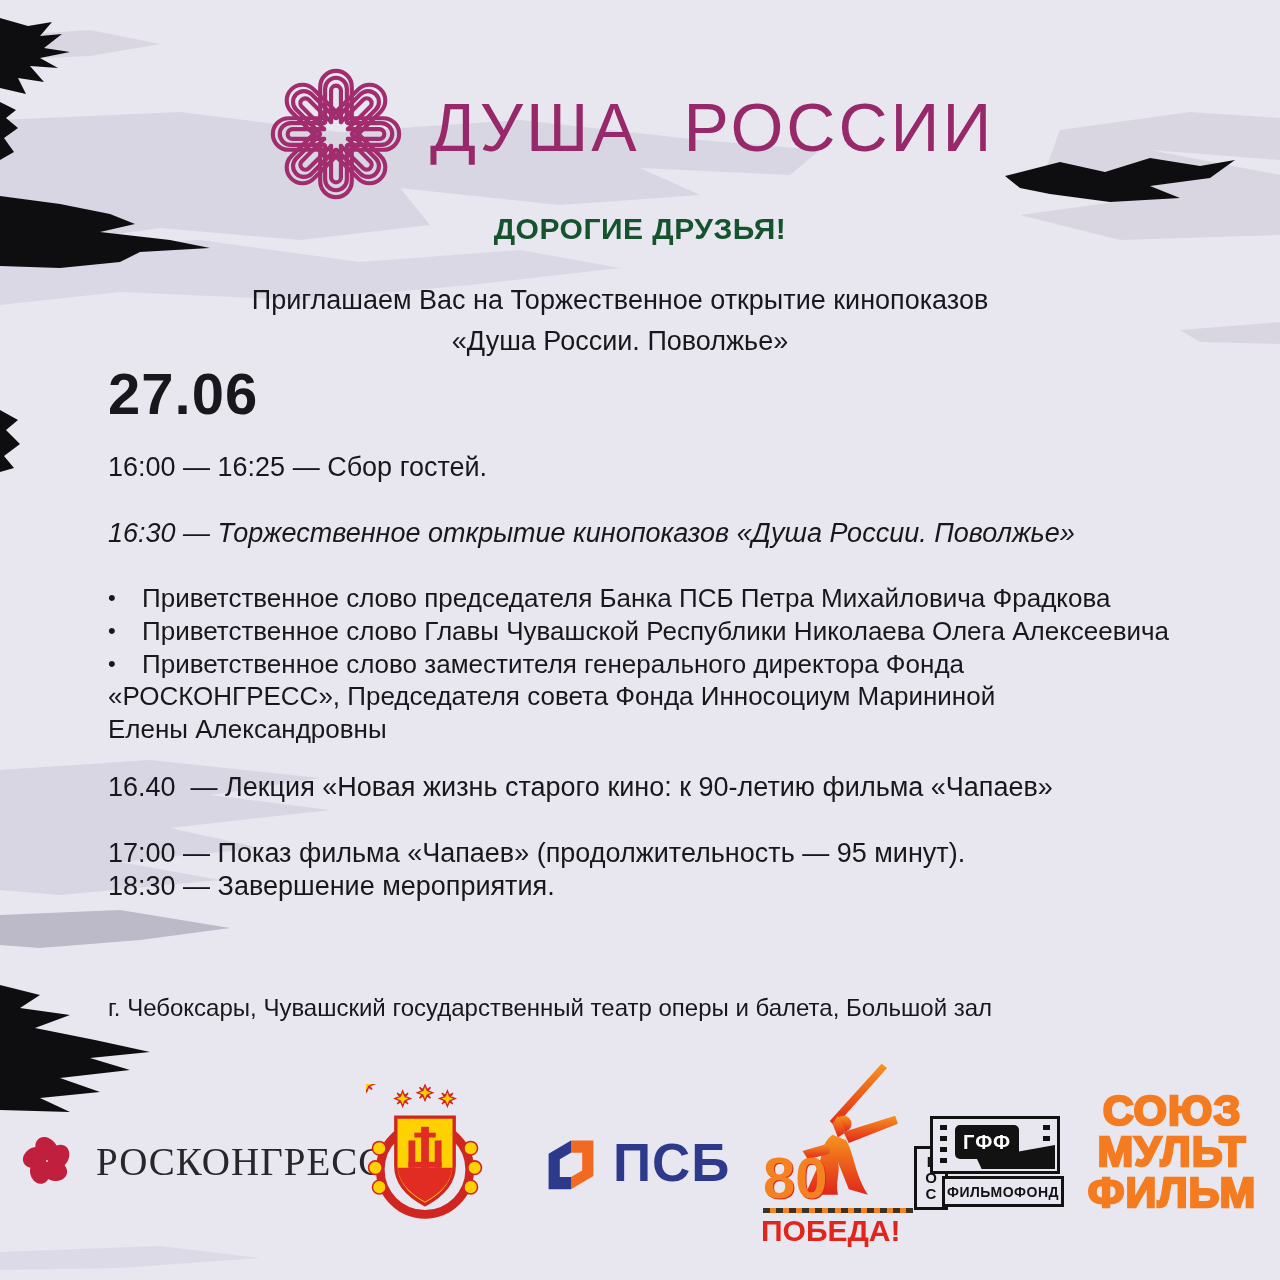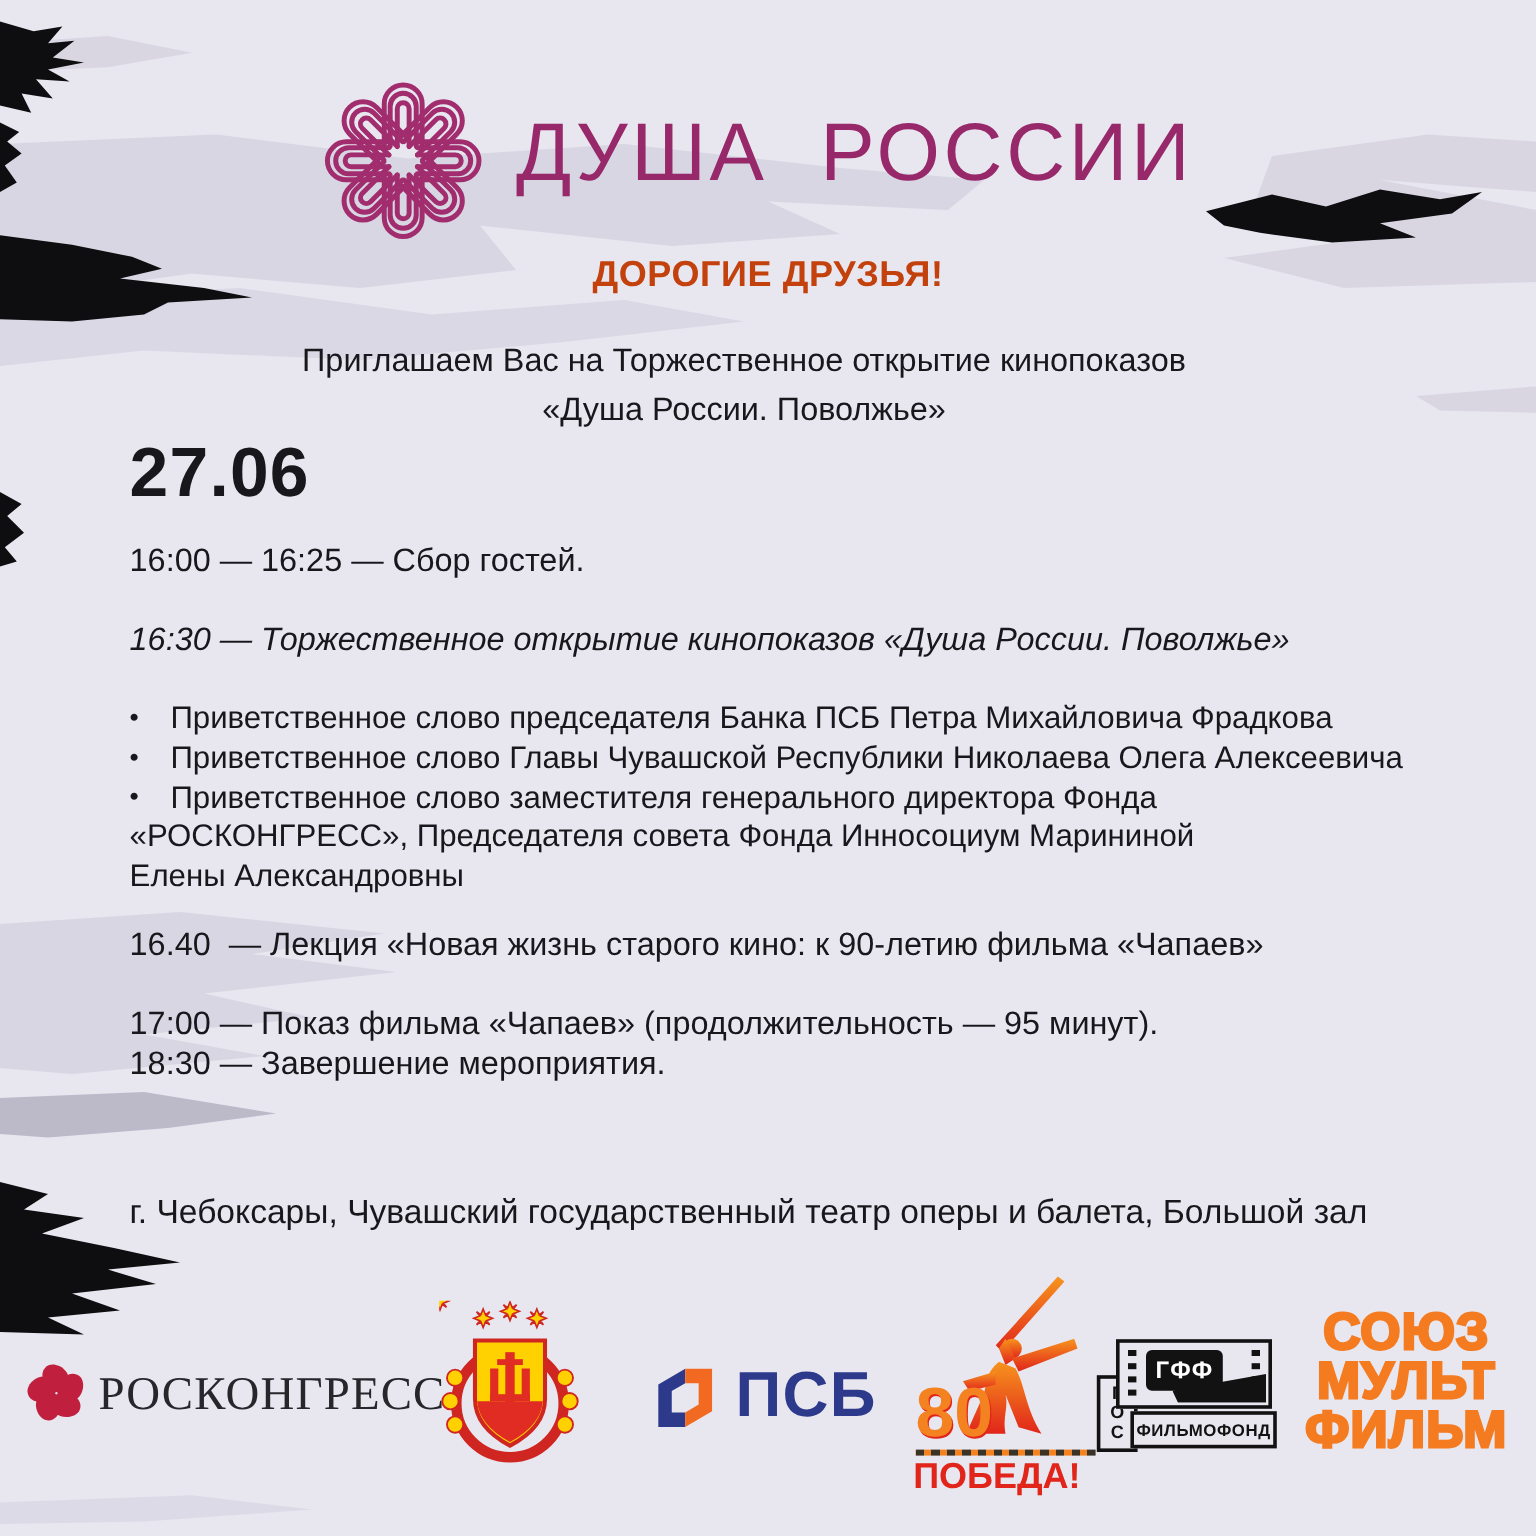--- a/index.html
+++ b/index.html
@@ -6,40 +6,40 @@
   body{width:1280px;height:1280px;position:relative;overflow:hidden;
        background:#e8e7f0;font-family:"Liberation Sans",sans-serif;color:#17171c;}
   .abs{position:absolute;}
   
   #brush-layer{left:0;top:0;width:1280px;height:1280px;z-index:0;pointer-events:none;}
   
   #flower-logo{left:262px;top:60px;z-index:2;}
   #poster-title{left:430px;top:88px;z-index:2;font-size:68px;font-weight:500;
       letter-spacing:3px;word-spacing:22px;color:#97296a;white-space:nowrap;}
   #greeting{left:0;top:212px;width:1280px;text-align:center;z-index:2;
-      font-size:30px;font-weight:800;letter-spacing:.5px;color:#c2410c;}
+      font-size:30px;font-weight:800;letter-spacing:.5px;color:#14532d;}
   #invite{left:0;top:280px;width:1240px;text-align:center;z-index:2;
       font-size:27px;font-weight:500;line-height:1.5;color:#17171c;}
   
   #date-heading{left:108px;top:360px;z-index:2;font-size:58px;font-weight:800;letter-spacing:1px;}
   .sched{left:108px;z-index:2;font-size:27px;font-weight:500;white-space:pre-wrap;color:#17171c;}
   #sched-1{top:452px;}
   #sched-2{top:518px;font-style:italic;}
   #bullets{left:108px;top:582px;width:1145px;z-index:2;font-size:26px;font-weight:500;line-height:1.26;}
   #bullets .b-row{margin:0;}
   #bullets .b-mark{display:inline-block;width:34px;font-size:22px;vertical-align:2px;}
   #sched-3{top:772px;text-align:center;}
   #sched-4{top:838px;}
   #sched-5{top:871px;}
-  #venue-line{left:108px;top:994px;z-index:2;font-size:28px;font-weight:500;}
+  #venue-line{left:108px;top:994px;z-index:2;font-size:24px;font-weight:500;}
   
   .partner{z-index:2;}
   #p-roscongress{left:22px;top:1136px;display:flex;align-items:center;gap:10px;}
   #p-roscongress .rc-name{font-family:"Liberation Serif",serif;font-size:39px;
-      letter-spacing:1px;color:#26262b;}
+      letter-spacing:1px;color:#26262b;margin-left:14px;}
   #p-chuvashia{left:366px;top:1084px;}
   #p-psb{left:543px;top:1132px;display:flex;align-items:center;gap:14px;}
   #p-psb .psb-name{font-size:53px;font-weight:800;color:#2d3a8c;letter-spacing:1px;}
   #p-pobeda{left:755px;top:1062px;width:175px;height:190px;}
   #p-pobeda .pb-statue{position:absolute;left:12px;top:0;}
   #p-pobeda .pb-80{position:absolute;left:8px;top:82px;font-size:58px;font-weight:900;
       color:#f58220;text-shadow:1px 1px 0 #e1251b;}
   #p-pobeda .pb-ribbon{position:absolute;left:8px;top:146px;width:150px;height:5px;
       background:repeating-linear-gradient(90deg,#3c3327 0 7px,#f58220 7px 13px);}
   #p-pobeda .pb-word{position:absolute;left:6px;top:152px;font-size:30px;font-weight:900;color:#e1251b;}

